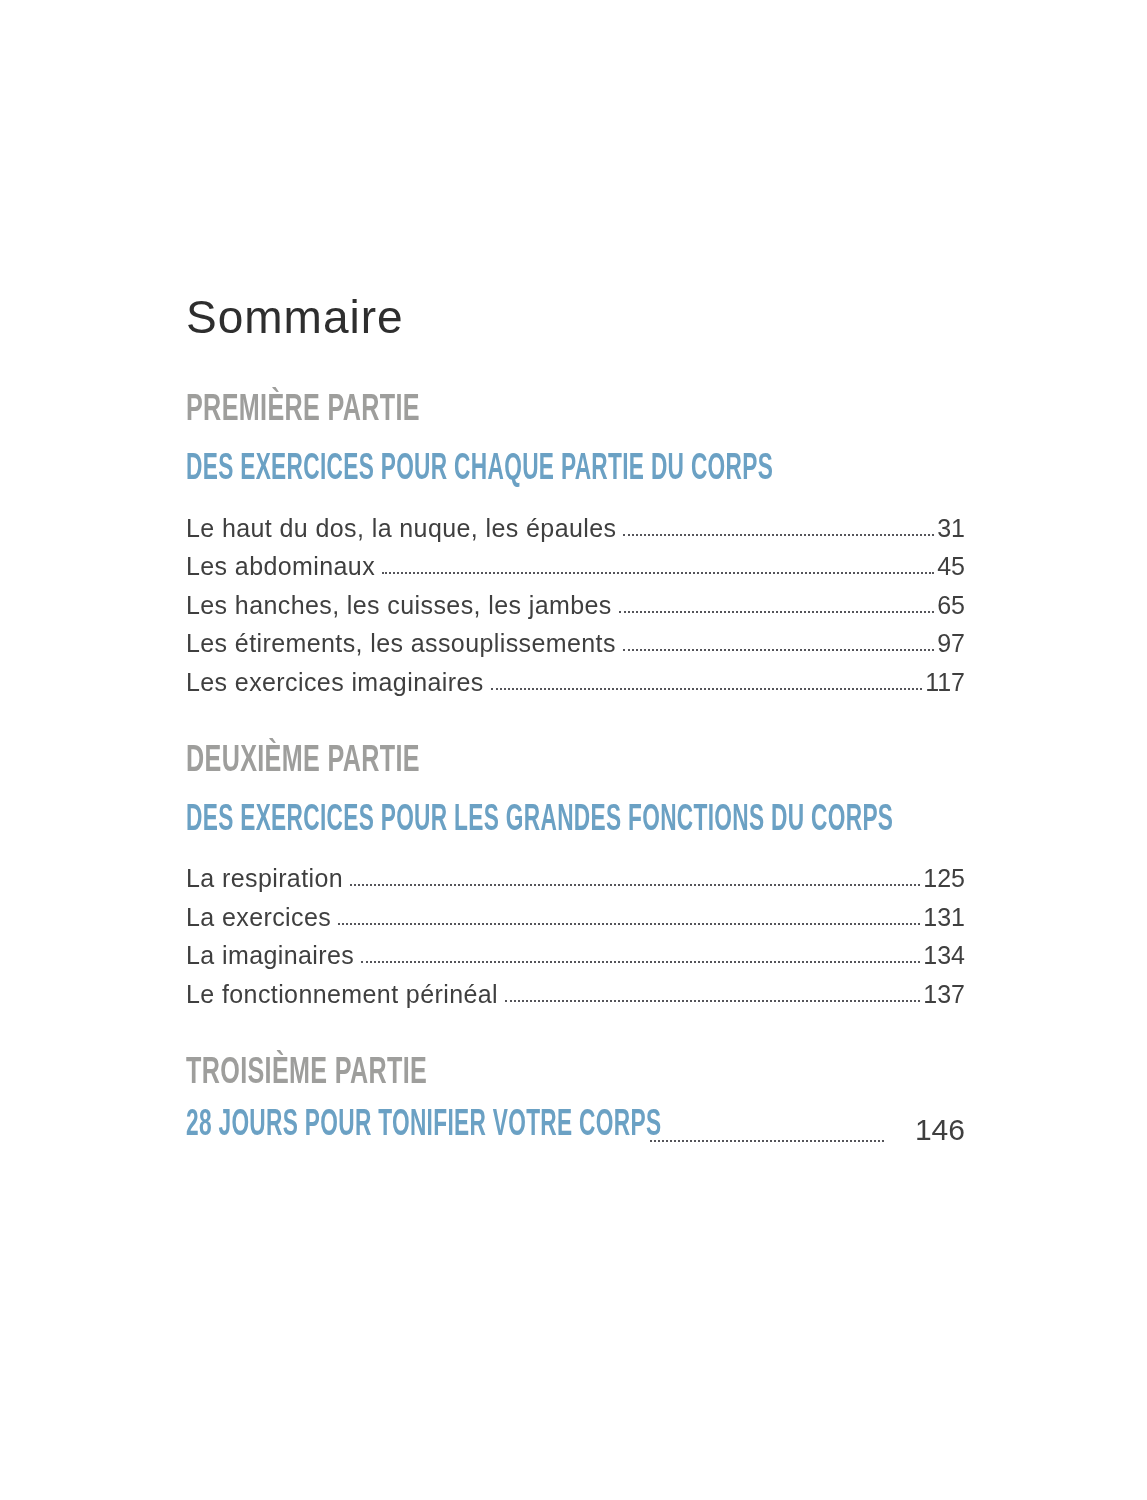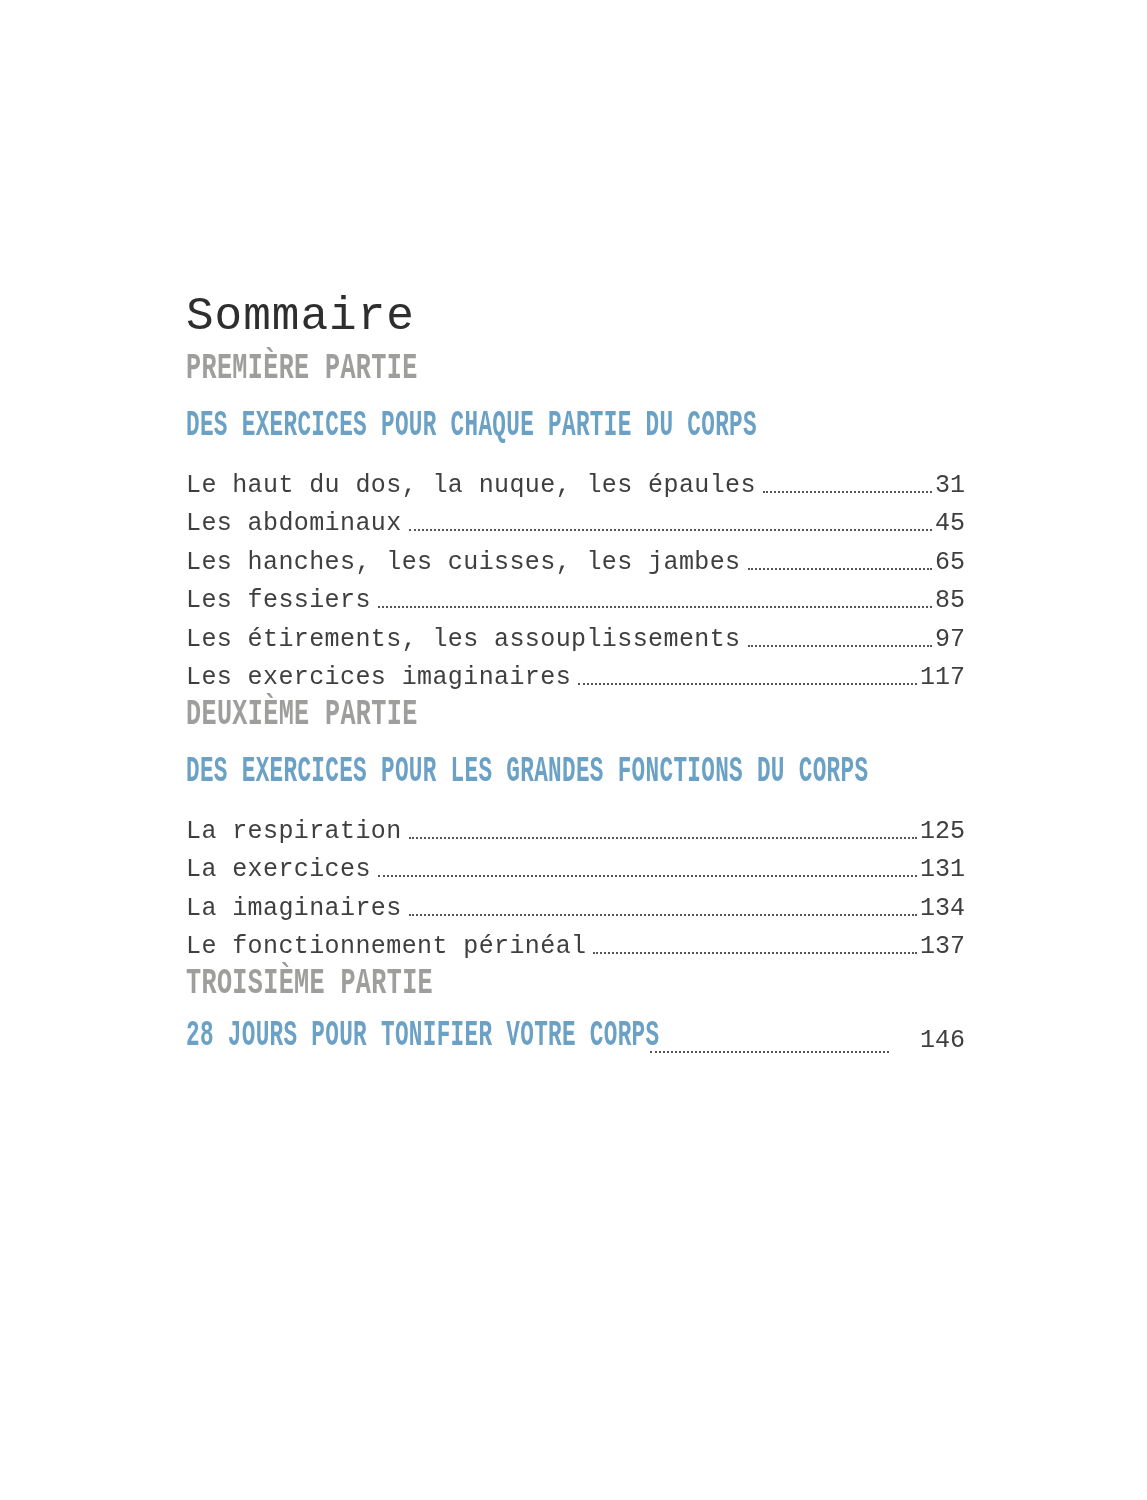--- a/index.html
+++ b/index.html
@@ -6,21 +6,21 @@
     margin: 0;
     padding: 0;
     background: #ffffff;
   }
   .page {
     position: relative;
     width: 1147px;
     height: 1176px;
     background: #ffffff;
     overflow: hidden;
-    font-family: Liberation Mono, monospace;
+    font-family: Liberation Sans, sans-serif;
     --body-text: #3f3f3f;
     --kicker-gray: #9e9e9c;
     --heading-blue: #6ba1c4;
     --dot-color: #55555a;
   }
   .content {
     position: absolute;
     left: 186px;
     top: 0;
     width: 779px;
@@ -49,21 +49,21 @@
     letter-spacing: 0.4px;
   }
   .dots {
     flex: 1 1 auto;
     min-width: 20px;
     border-bottom: 2px dotted var(--dot-color);
     margin: 0 3px 7px 7px;
   }
   .pagenum { white-space: nowrap; }
 
-  .part { }
+  .part { margin-top: 40px; }
   .kicker {
     line-height: 44px;
     color: var(--kicker-gray);
   }
   .kicker-inner {
     display: inline-block;
     transform: scaleX(0.68);
     transform-origin: 0 100%;
     font-weight: bold;
     font-size: 37px;
@@ -99,21 +99,21 @@
     overflow: visible;
   }
   .part-heading.has-page .dots {
     display: block;
     flex: 1 1 auto;
     border-bottom: 2px dotted var(--dot-color);
     margin: 0 3px 8px 8px;
   }
   .part-heading.has-page .pagenum {
     display: block;
-    font-size: 25px;
+    font-size: 30px;
     font-weight: 300;
     color: var(--body-text);
   }
   .part-items { margin-top: 10px; }
 </style>
 </head>
 <body>
 
 <div class="page" style="--body-text: #3f3f3f; --kicker-gray: #9e9e9c; --heading-blue: #6ba1c4; --dot-color: #55555a;">
   <div class="content">
@@ -139,25 +139,20 @@
     <span class="label">Les abdominaux</span>
     <span class="dots"></span>
     <span class="pagenum">45</span>
   </div>
             <div class="toc-row">
     <span class="label">Les hanches, les cuisses, les jambes</span>
     <span class="dots"></span>
     <span class="pagenum">65</span>
   </div>
             <div class="toc-row">
-    <span class="label">Les fessiers</span>
-    <span class="dots"></span>
-    <span class="pagenum">85</span>
-  </div>
-            <div class="toc-row">
     <span class="label">Les étirements, les assouplissements</span>
     <span class="dots"></span>
     <span class="pagenum">97</span>
   </div>
             <div class="toc-row">
     <span class="label">Les exercices imaginaires</span>
     <span class="dots"></span>
     <span class="pagenum">117</span>
   </div>
           </div>

